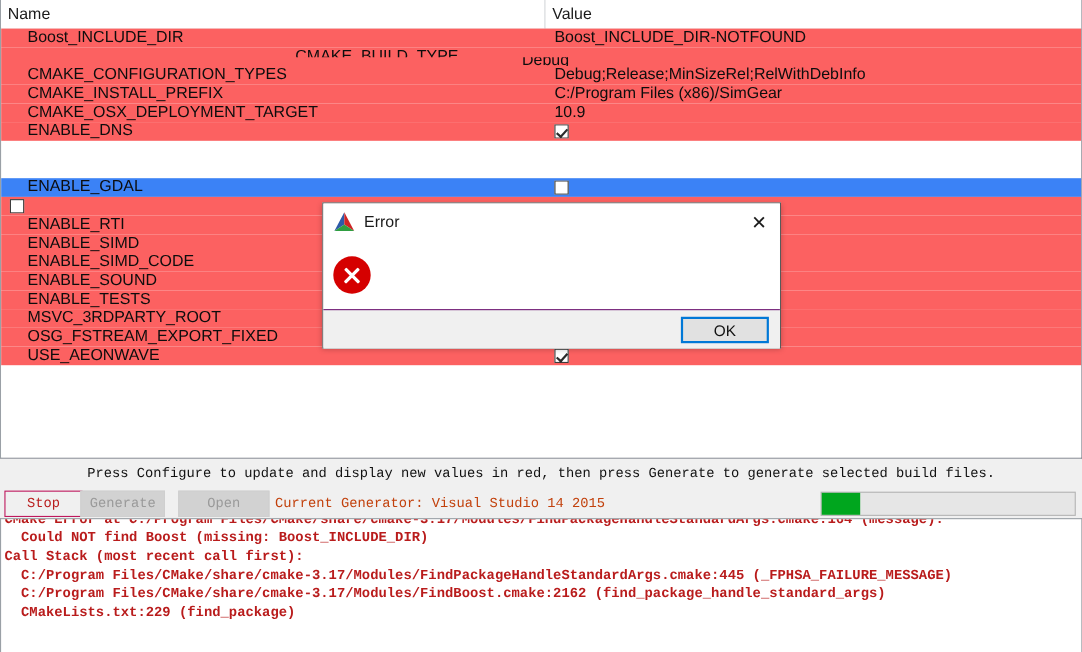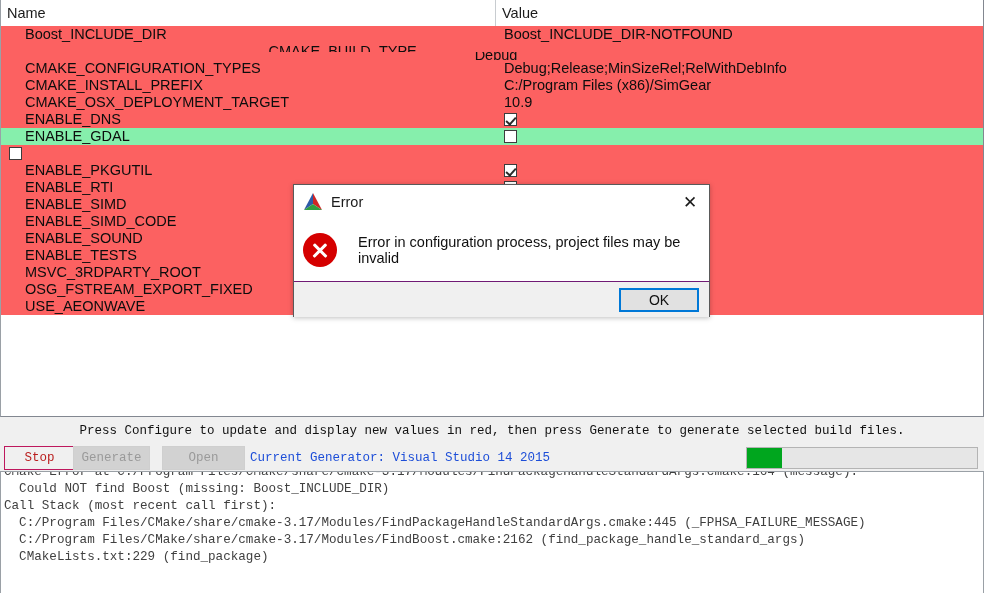--- a/index.html
+++ b/index.html
@@ -133,21 +133,21 @@
   #btn-stop     { left: 4px;   width: 71px; }
   #btn-generate { left: 73px;  width: 77px; }
   #btn-openproj { left: 162px; width: 83px; }
   .generator-label {
     position: absolute;
     left: 250px; top: 0;
     height: 24px;
     line-height: 24px;
     font-family: "Liberation Mono", monospace;
     font-size: 12.5px;
-    color: #1d4ed8;
+    color: #c2410c;
     white-space: nowrap;
   }
   .progress {
     position: absolute;
     left: 746px; top: 1px;
     width: 232px; height: 22px;
     background: #e6e6e6;
     border: 1px solid #b4b4b4;
   }
   .progress-fill {
@@ -285,35 +285,29 @@
         <div class="row" style="background: rgb(252, 97, 97);">
           <div class="cell-name">CMAKE_OSX_DEPLOYMENT_TARGET</div>
           <div class="cell-value">10.9</div>
         </div>
         <div class="row" style="background: rgb(252, 97, 97);">
           <div class="cell-name">ENABLE_DNS</div>
           <div class="cell-value">
             <span class="cb checked"></span>
           </div>
         </div>
-        <div class="row" style="background: #86efac;">
+        <div class="row" style="background: #3b82f6; margin-top: 34px;">
           <div class="cell-name">ENABLE_GDAL</div>
           <div class="cell-value">
             <span class="cb"></span>
           </div>
         </div>
         <div class="row" style="background: rgb(252, 97, 97);">
           <div class="cell-value">
             <span class="cb"></span>
-          </div>
-        </div>
-        <div class="row" style="background: rgb(252, 97, 97);">
-          <div class="cell-name">ENABLE_PKGUTIL</div>
-          <div class="cell-value">
-            <span class="cb checked"></span>
           </div>
         </div>
         <div class="row" style="background: rgb(252, 97, 97);">
           <div class="cell-name">ENABLE_RTI</div>
           <div class="cell-value">
             <span class="cb"></span>
           </div>
         </div>
         <div class="row" style="background: rgb(252, 97, 97);">
           <div class="cell-name">ENABLE_SIMD</div>
@@ -354,21 +348,21 @@
   <div class="btnbar">
     <div class="btn enabled" id="btn-stop">Stop</div>
     <div class="btn disabled" id="btn-generate">Generate</div>
     <div class="btn disabled" id="btn-openproj">Open Project</div>
     <div class="generator-label">Current Generator: Visual Studio 14 2015</div>
     <div class="progress">
       <div class="progress-fill" id="progress-fill" style="width: 15%;"></div>
     </div>
   </div>
 
-  <div class="log" id="log-output" style="color: #404040;">
+  <div class="log" id="log-output" style="color: #b91c1c; font-weight: bold;">
       <div class="line clip">CMake Error at C:/Program Files/CMake/share/cmake-3.17/Modules/FindPackageHandleStandardArgs.cmake:164 (message):</div>
       <div class="line">  Could NOT find Boost (missing: Boost_INCLUDE_DIR)</div>
       <div class="line">Call Stack (most recent call first):</div>
       <div class="line">  C:/Program Files/CMake/share/cmake-3.17/Modules/FindPackageHandleStandardArgs.cmake:445 (_FPHSA_FAILURE_MESSAGE)</div>
       <div class="line">  C:/Program Files/CMake/share/cmake-3.17/Modules/FindBoost.cmake:2162 (find_package_handle_standard_args)</div>
       <div class="line">  CMakeLists.txt:229 (find_package)</div>
     </div>
 
   <div class="dialog">
     <div class="dlg-title">
@@ -377,20 +371,19 @@
           <polygon points="10,1 1,18 10,12" fill="#2e5aa8"></polygon>
           <polygon points="10,1 10,12 19,18" fill="#cf2525"></polygon>
           <polygon points="1,18 10,12 19,18" fill="#2f9e41"></polygon>
         </svg>
       </span>
       <span class="dlg-title-text">Error</span>
       <span class="dlg-close">✕</span>
     </div>
     <div class="dlg-body">
       <span class="err-icon"></span>
-      <span class="err-text">Error in configuration process, project files may be invalid</span>
     </div>
     <div class="dlg-footer">
       <div class="dlg-ok">OK</div>
     </div>
   </div>
 
 </div>
 
 </body></html>

